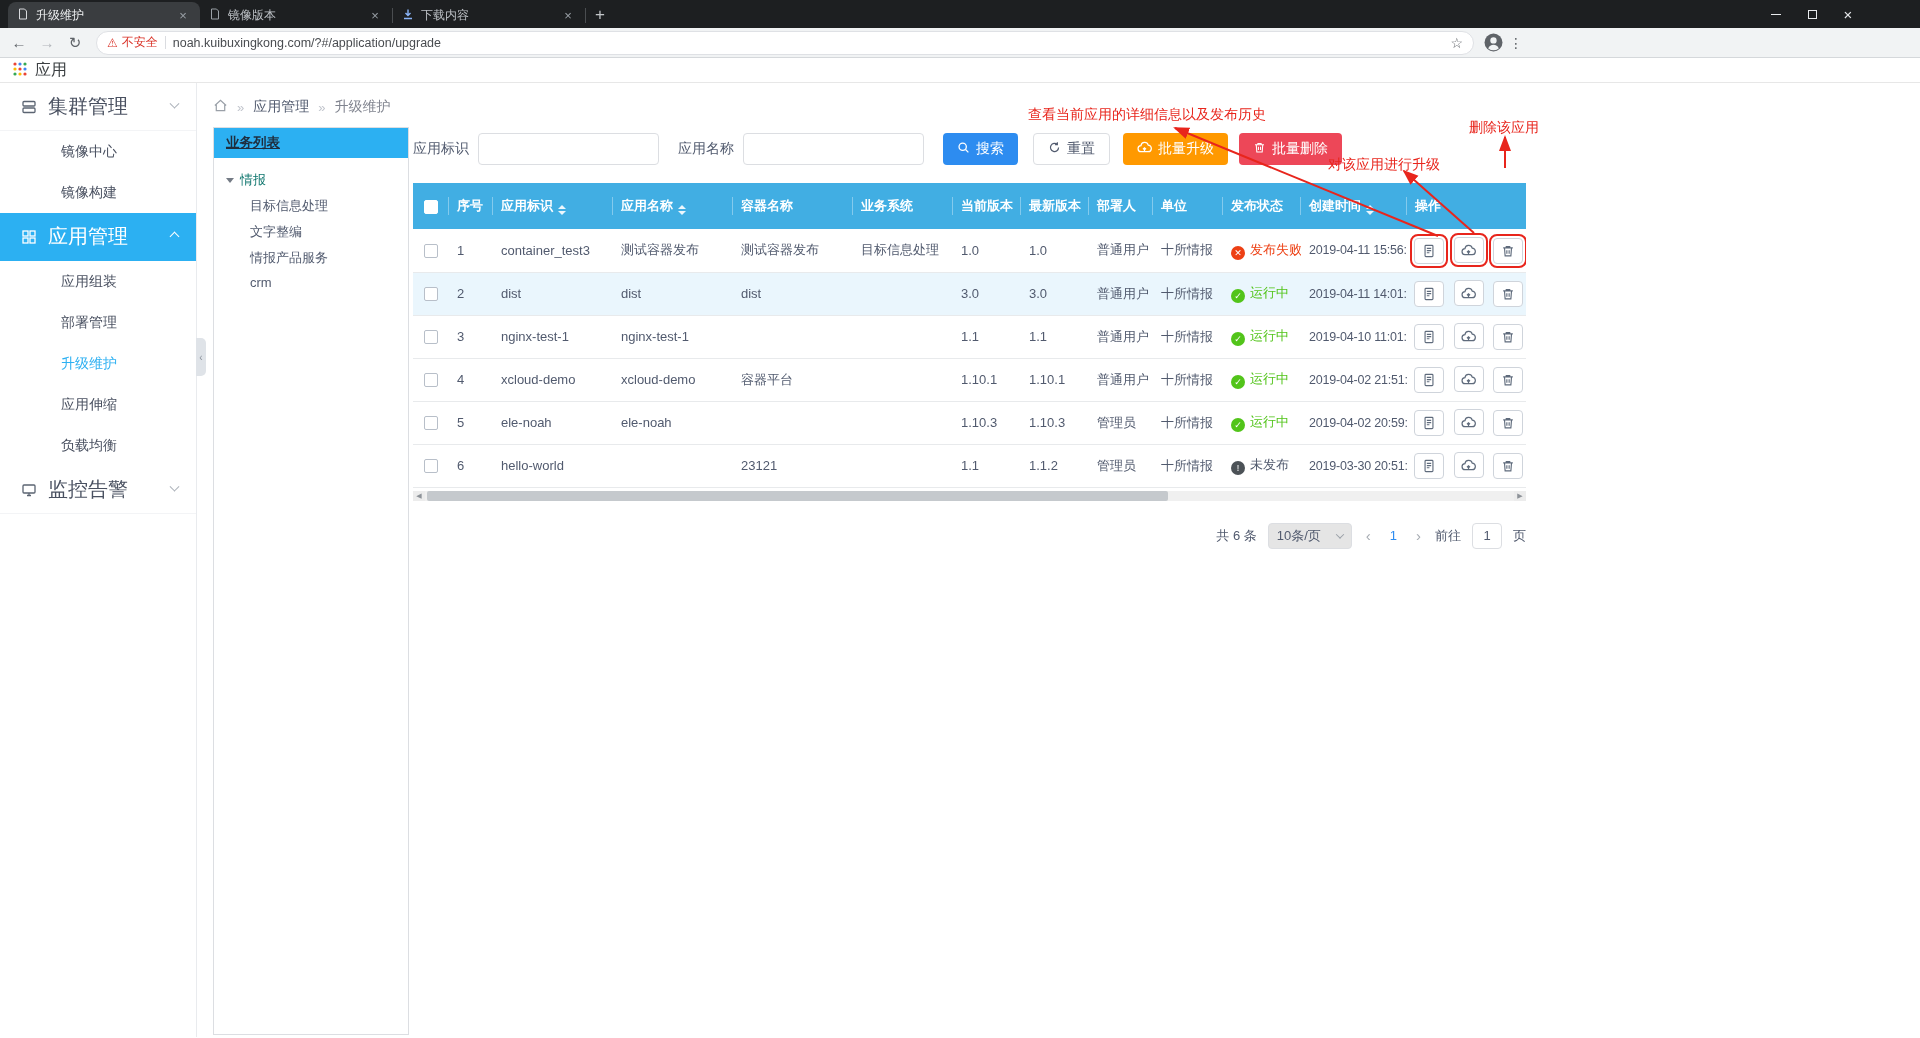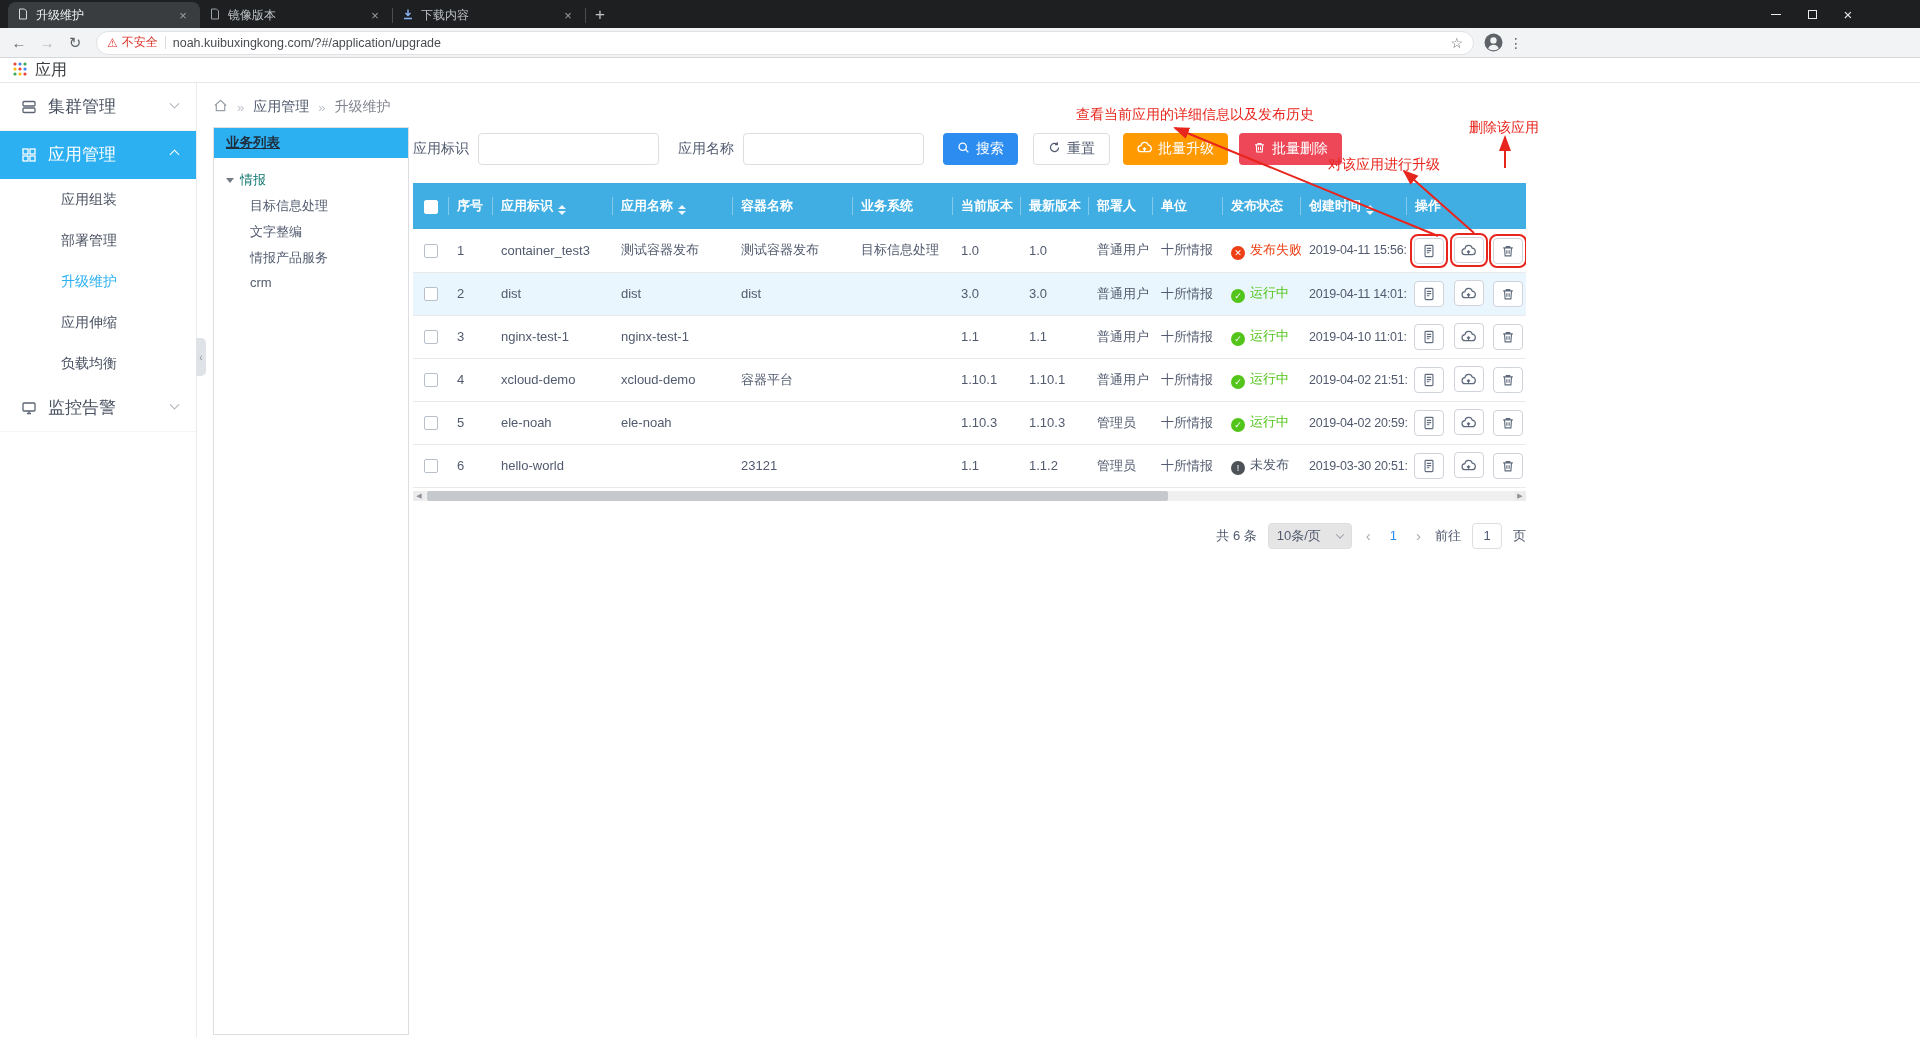--- a/index.html
+++ b/index.html
@@ -31,21 +31,21 @@
   .omni-star { margin-left:auto; color:#5f6368; font-size:14px; }
   .avatar { width:19px; height:19px; margin-left:8px; }
   .kebab { color:#5f6368; font-size:14px; width:22px; text-align:center; }
 
   .appbar { height:25px; background:#fff; border-bottom:1px solid #e7e7e7; display:flex; align-items:center; gap:8px; padding:0 13px; }
   .appbar .ab-title { font-size:16px; color:#3c4043; }
 
   
   .layout { display:flex; height:954px; }
   .sidebar { width:197px; border-right:1px solid #e9ebee; position:relative; background:#fff; flex-shrink:0; }
-  .sgroup { height:48px; display:flex; align-items:center; gap:11px; padding:0 18px 0 21px; font-size:17px; color:#495060; border-bottom:1px solid #f3f4f6; cursor:pointer; }
+  .sgroup { height:48px; display:flex; align-items:center; gap:11px; padding:0 18px 0 21px; font-size:20px; color:#495060; border-bottom:1px solid #f3f4f6; cursor:pointer; }
   .sgroup .sico { display:flex; color:#5b6472; }
   .sgroup.active { background:#2cb0f2; color:#fff; border-color:transparent; }
   .sgroup.active .sico { color:#fff; }
   .chev { width:7px; height:7px; border-right:1.5px solid #aab0b8; border-bottom:1.5px solid #aab0b8; display:inline-block; margin-left:auto; }
   .chev.down { transform:rotate(45deg) translate(-2px,-2px); }
   .chev.up { transform:rotate(225deg); }
   .sgroup.active .chev { border-color:#fff; }
   .ssub .sitem { display:flex; align-items:center; height:41px; padding-left:61px; font-size:14px; color:#495060; cursor:pointer; }
   .ssub .sitem.active { color:#2cb0f2; }
   .collapse { position:absolute; right:-10px; top:255px; width:10px; height:38px; background:#dfe3e8; border-radius:0 5px 5px 0; display:flex; align-items:center; justify-content:center; color:#8b929b; font-size:10px; z-index:6; cursor:pointer; }
@@ -105,21 +105,21 @@
 
   .pager { width:1113px; display:flex; align-items:center; justify-content:flex-end; gap:11px; margin-top:22px; font-size:13px; color:#515a6e; }
   .psel { width:84px; height:26px; border:1px solid #dcdee2; border-radius:4px; display:flex; align-items:center; justify-content:space-between; padding:0 8px; background:#e5e5e5; cursor:pointer; }
   .chev-sm { width:6px; height:6px; border-right:1.2px solid #9aa0a8; border-bottom:1.2px solid #9aa0a8; transform:rotate(45deg) translate(-1px,-1px); }
   .parrow { color:#a6abb2; font-size:15px; padding:0 3px; cursor:pointer; }
   .pcur { color:#2d8cf0; padding:0 5px; cursor:pointer; }
   .pgoto-input { width:30px; height:26px; border:1px solid #dcdee2; border-radius:4px; text-align:center; font-size:13px; color:#515a6e; outline:none; }
 
   
   .ann-text { position:absolute; color:#e8251c; font-size:14px; z-index:60; white-space:nowrap; }
-  #annA { left:1028px; top:106px;margin-left:48px; }
+  #annA { left:1028px; top:106px; }
   #annB { left:1308px; top:156px;margin-left:20px; }
   #annC { left:1469px; top:119px; }
   .overlay { position:absolute; inset:0; z-index:55; pointer-events:none; }
 </style>
 </head>
 <body>
 
 <div>
   <div class="tabstrip">
     <div class="tab active" style="margin-left:8px">
@@ -201,20 +201,28 @@
     <div class="sgroup">
       <span class="sico">
           <svg viewBox="0 0 16 16" width="16" height="16" fill="none" stroke="currentColor" stroke-width="1.3">
             <rect x="2" y="2.5" width="12" height="4.5" rx="1"></rect>
             <rect x="2" y="9" width="12" height="4.5" rx="1"></rect>
             <path d="M4.5 4.75h.01M4.5 11.25h.01" stroke-width="2"></path>
           </svg>
         </span>
       <span>集群管理</span>
       <span class="chev down"></span>
+    </div>
+    <div class="ssub">
+      <div class="sitem">
+          <span>镜像中心</span>
+        </div>
+      <div class="sitem">
+          <span>镜像构建</span>
+        </div>
     </div>
     <div class="sgroup active">
       <span class="sico">
           <svg viewBox="0 0 16 16" width="16" height="16" fill="none" stroke="currentColor" stroke-width="1.3">
             <rect x="2" y="2" width="5" height="5"></rect>
             <rect x="9" y="2" width="5" height="5"></rect>
             <rect x="2" y="9" width="5" height="5"></rect>
             <rect x="9" y="9" width="5" height="5"></rect>
           </svg>
         </span>

